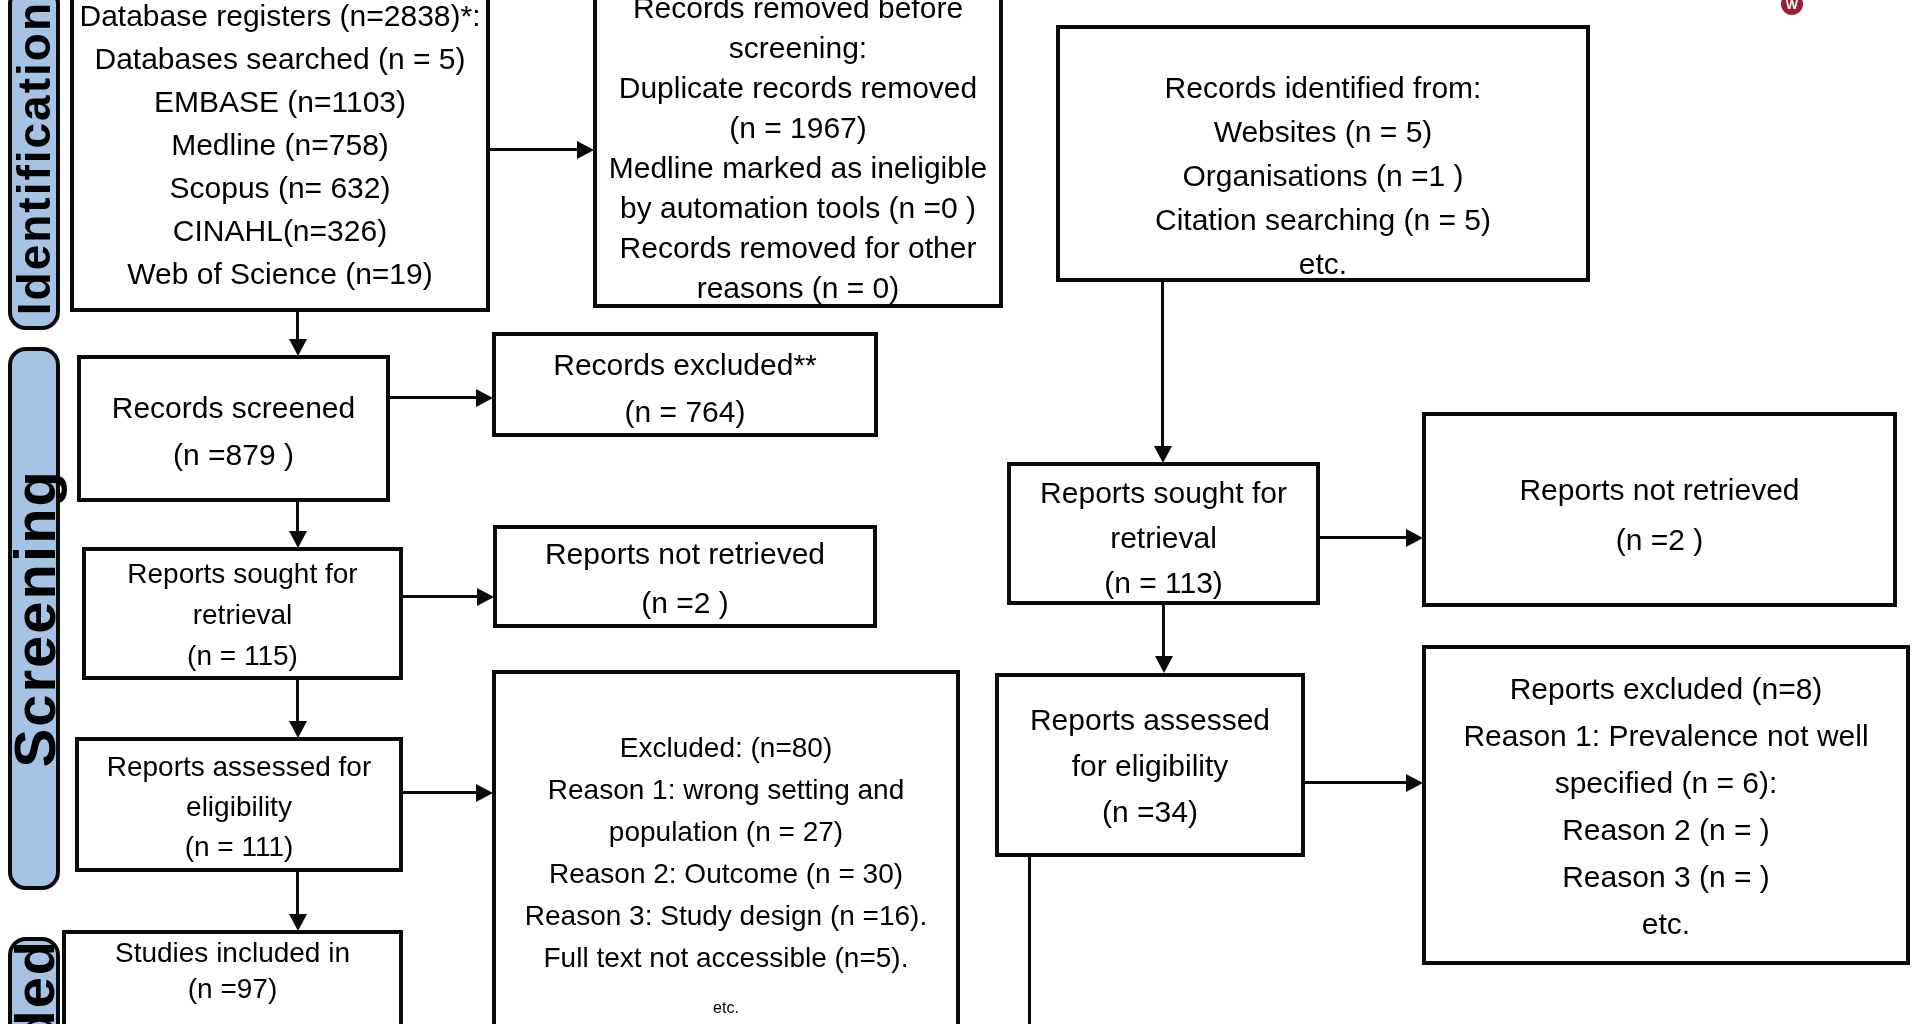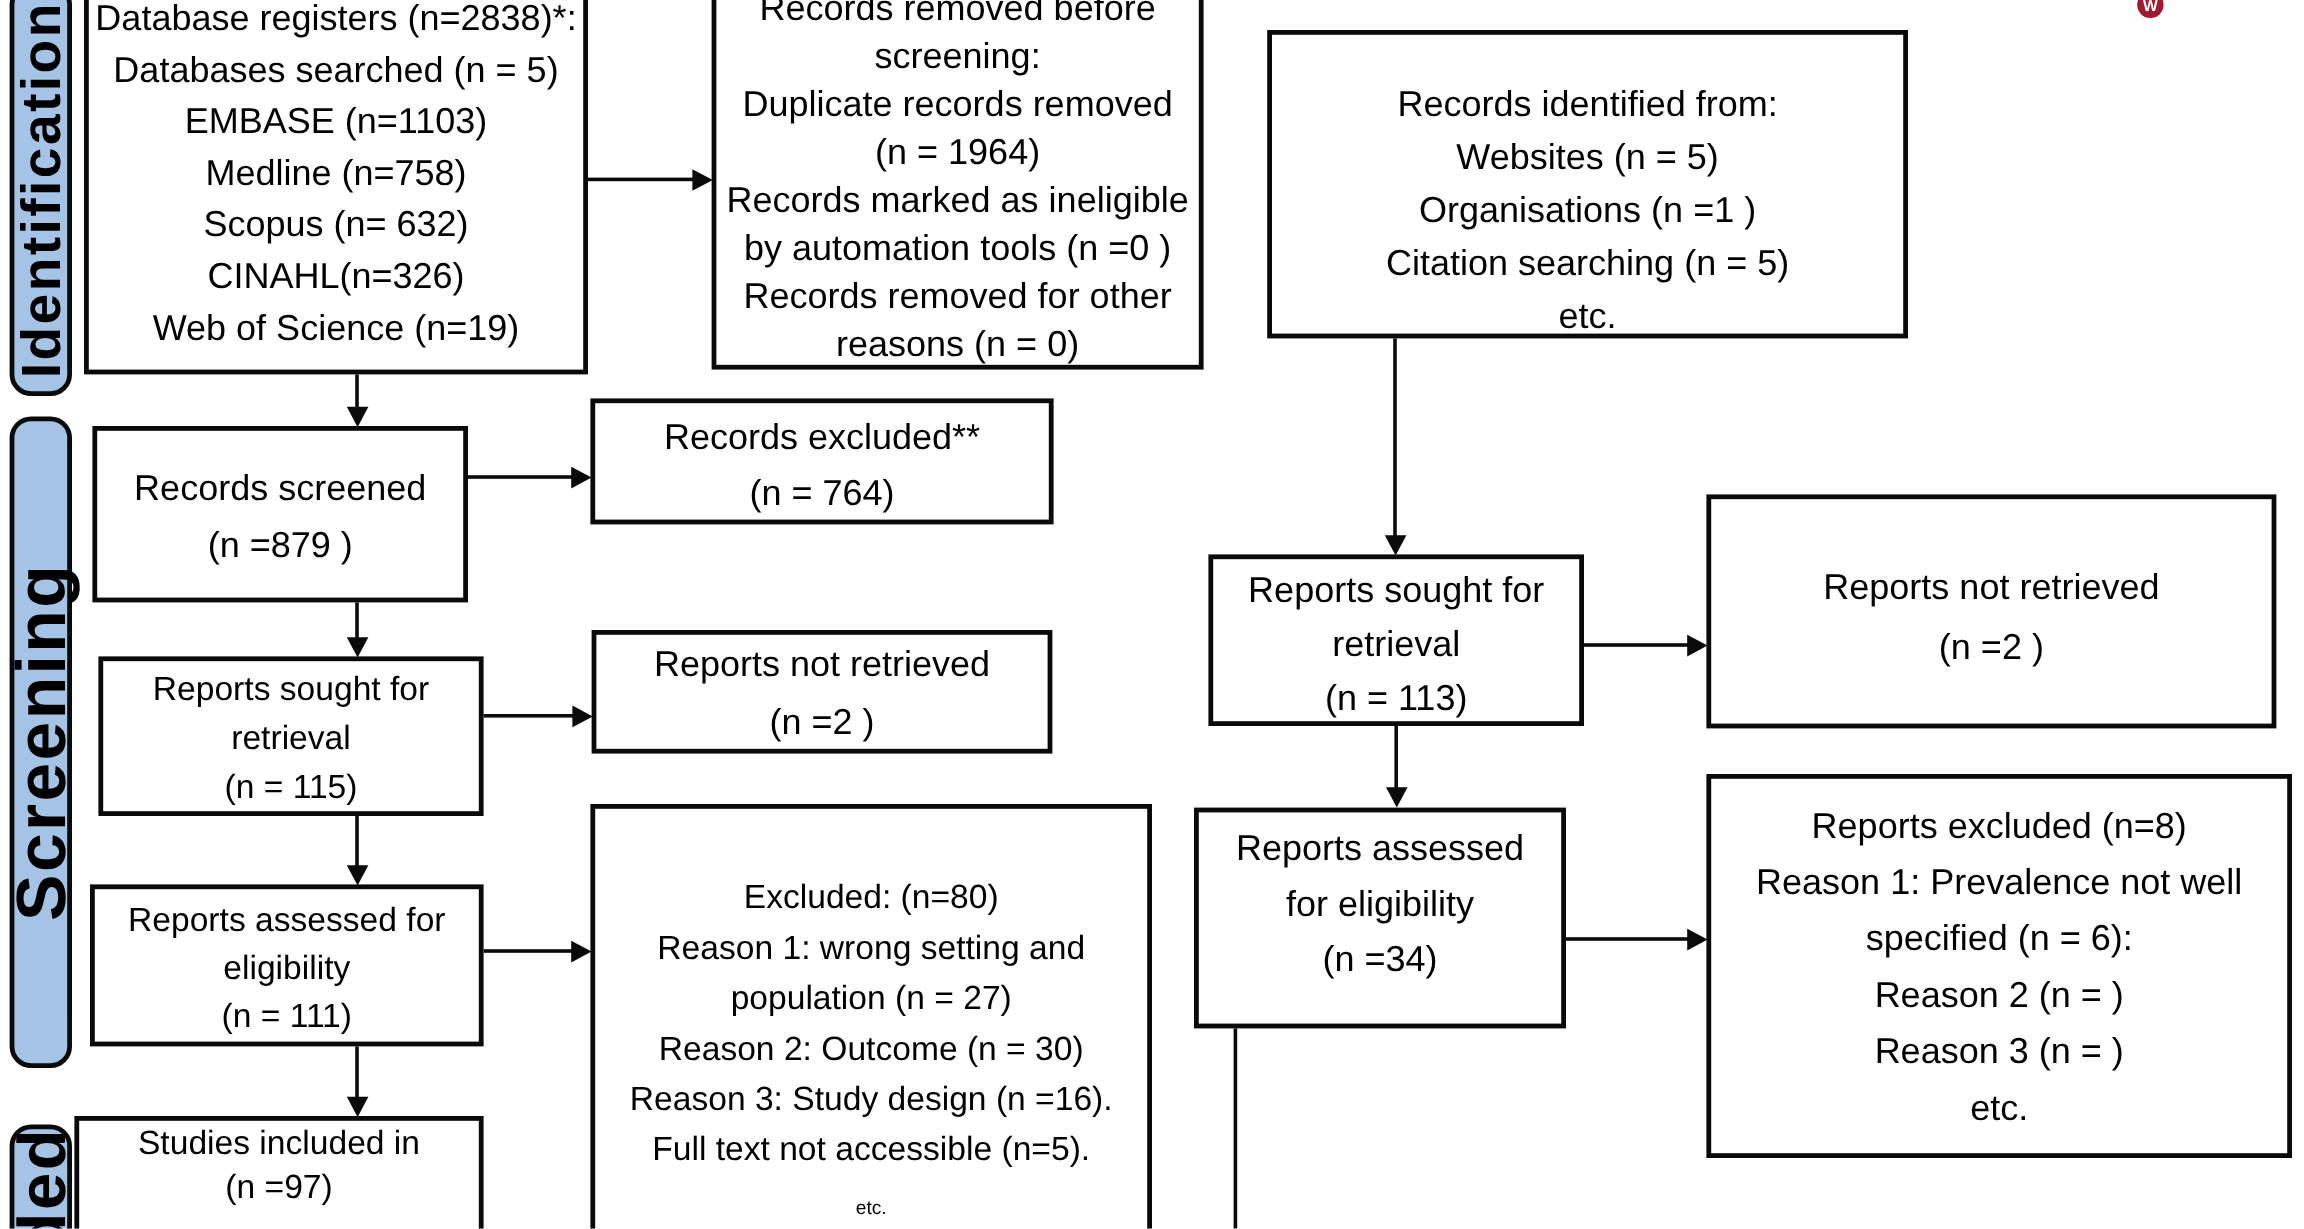--- a/index.html
+++ b/index.html
@@ -51,22 +51,22 @@
       <span class="ln">CINAHL(n=326)</span>
       <span class="ln">Web of Science (n=19)</span>
     </div>
   </div>
 
   <div class="box" style="left:593px;top:-58px;width:410px;height:366px;">
     <div class="txt" style="top:42px;line-height:40px;">
       <span class="ln">Records removed before</span>
       <span class="ln">screening:</span>
       <span class="ln">Duplicate records removed</span>
-      <span class="ln">(n = 1964)</span>
-      <span class="ln">Records marked as ineligible</span>
+      <span class="ln">(n = 1967)</span>
+      <span class="ln">Medline marked as ineligible</span>
       <span class="ln">by automation tools (n =0 )</span>
       <span class="ln">Records removed for other</span>
       <span class="ln">reasons (n = 0)</span>
     </div>
   </div>
 
   <div class="box" style="left:1056px;top:25px;width:534px;height:257px;padding-left:39px;">
     <div class="txt" style="top:37px;line-height:44px;">
       <span class="ln">Records identified from:</span>
       <span class="ln">Websites (n = 5)</span>
@@ -141,21 +141,21 @@
   </div>
 
   <div class="box" style="left:1422px;top:412px;width:475px;height:195px;">
     <div class="txt" style="top:49px;line-height:50px;">
       <span class="ln">Reports not retrieved</span>
       <span class="ln">(n =2 )</span>
     </div>
   </div>
 
   <div class="box" style="left:995px;top:673px;width:310px;height:184px;">
-    <div class="txt" style="top:8px;line-height:46px;">
+    <div class="txt" style="top:20px;line-height:46px;">
       <span class="ln">Reports assessed</span>
       <span class="ln">for eligibility</span>
       <span class="ln">(n =34)</span>
     </div>
   </div>
 
   <div class="box" style="left:1422px;top:645px;width:488px;height:320px;">
     <div class="txt" style="top:16px;line-height:47px;">
       <span class="ln">Reports excluded (n=8)</span>
       <span class="ln">Reason 1: Prevalence not well</span>

